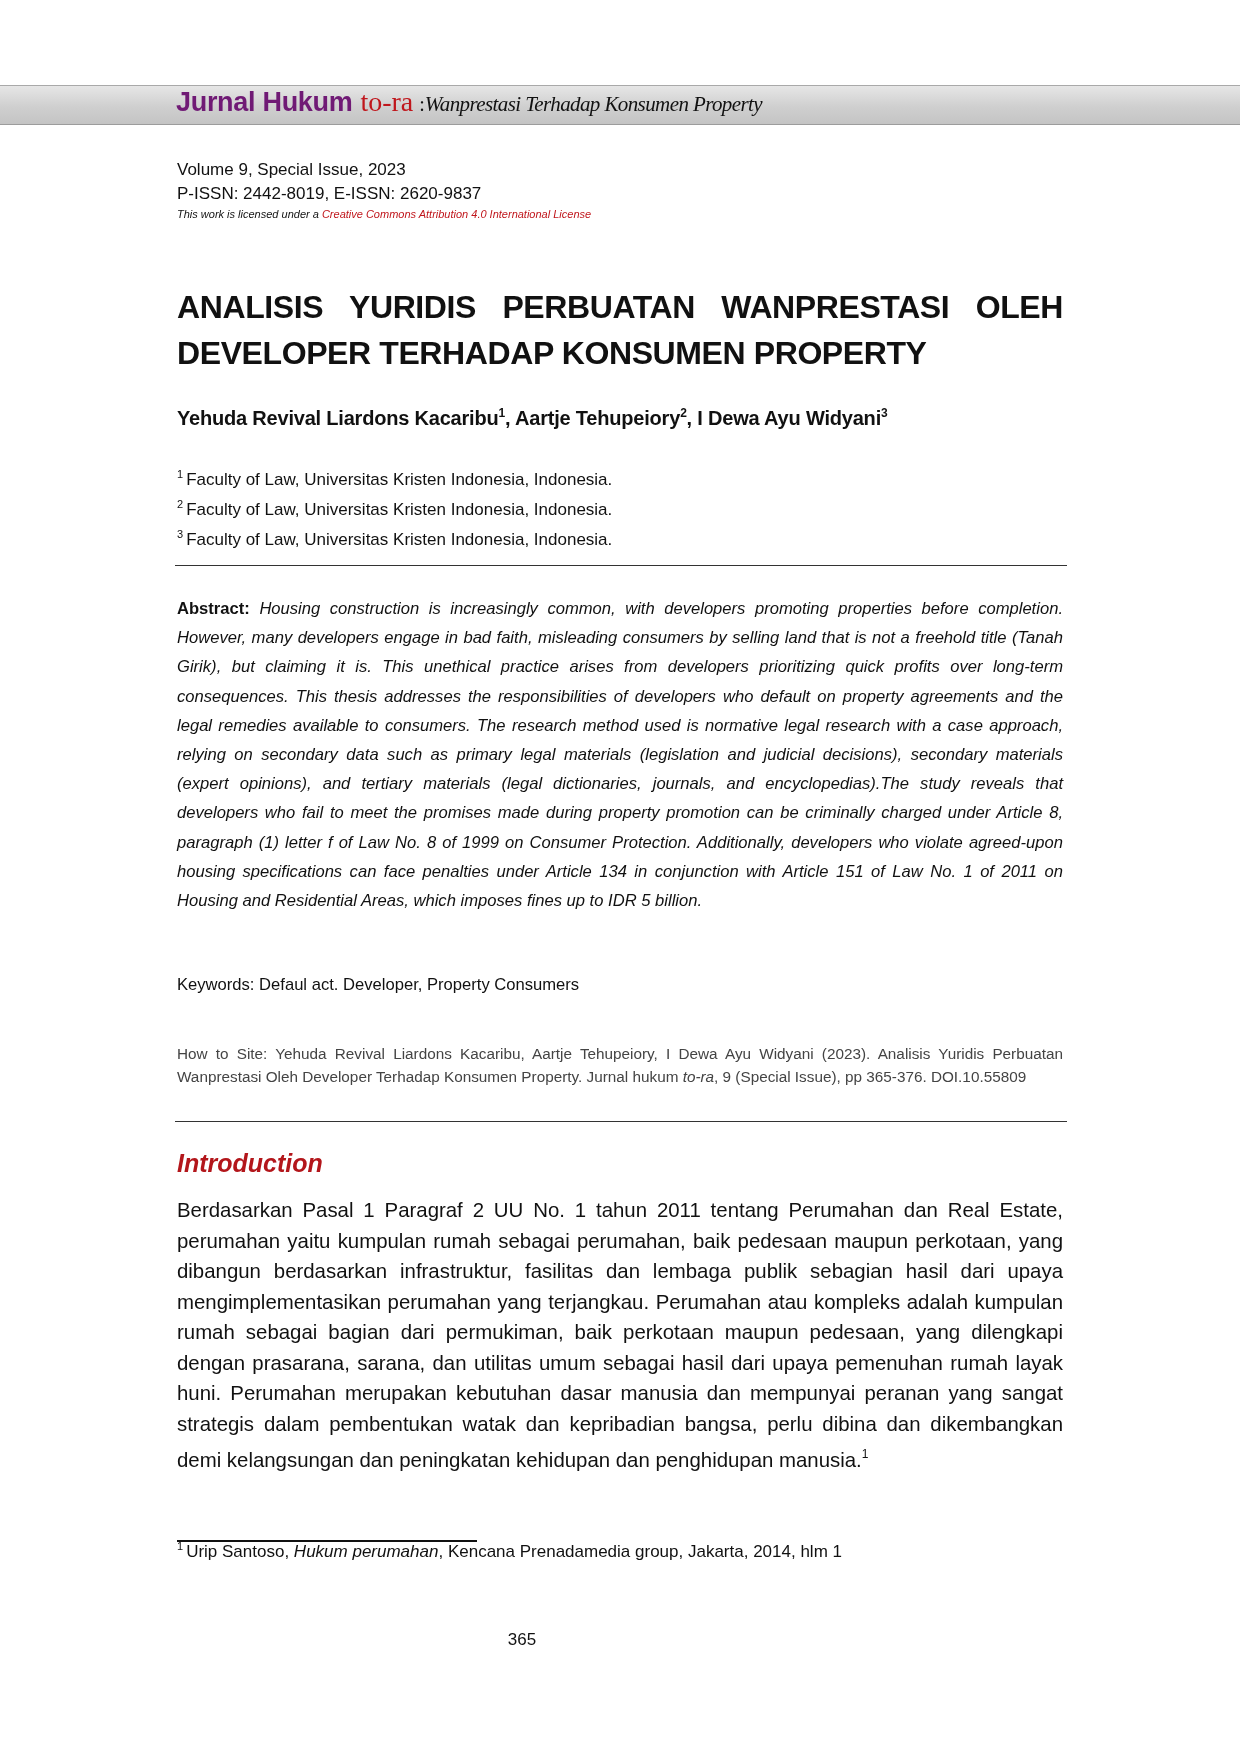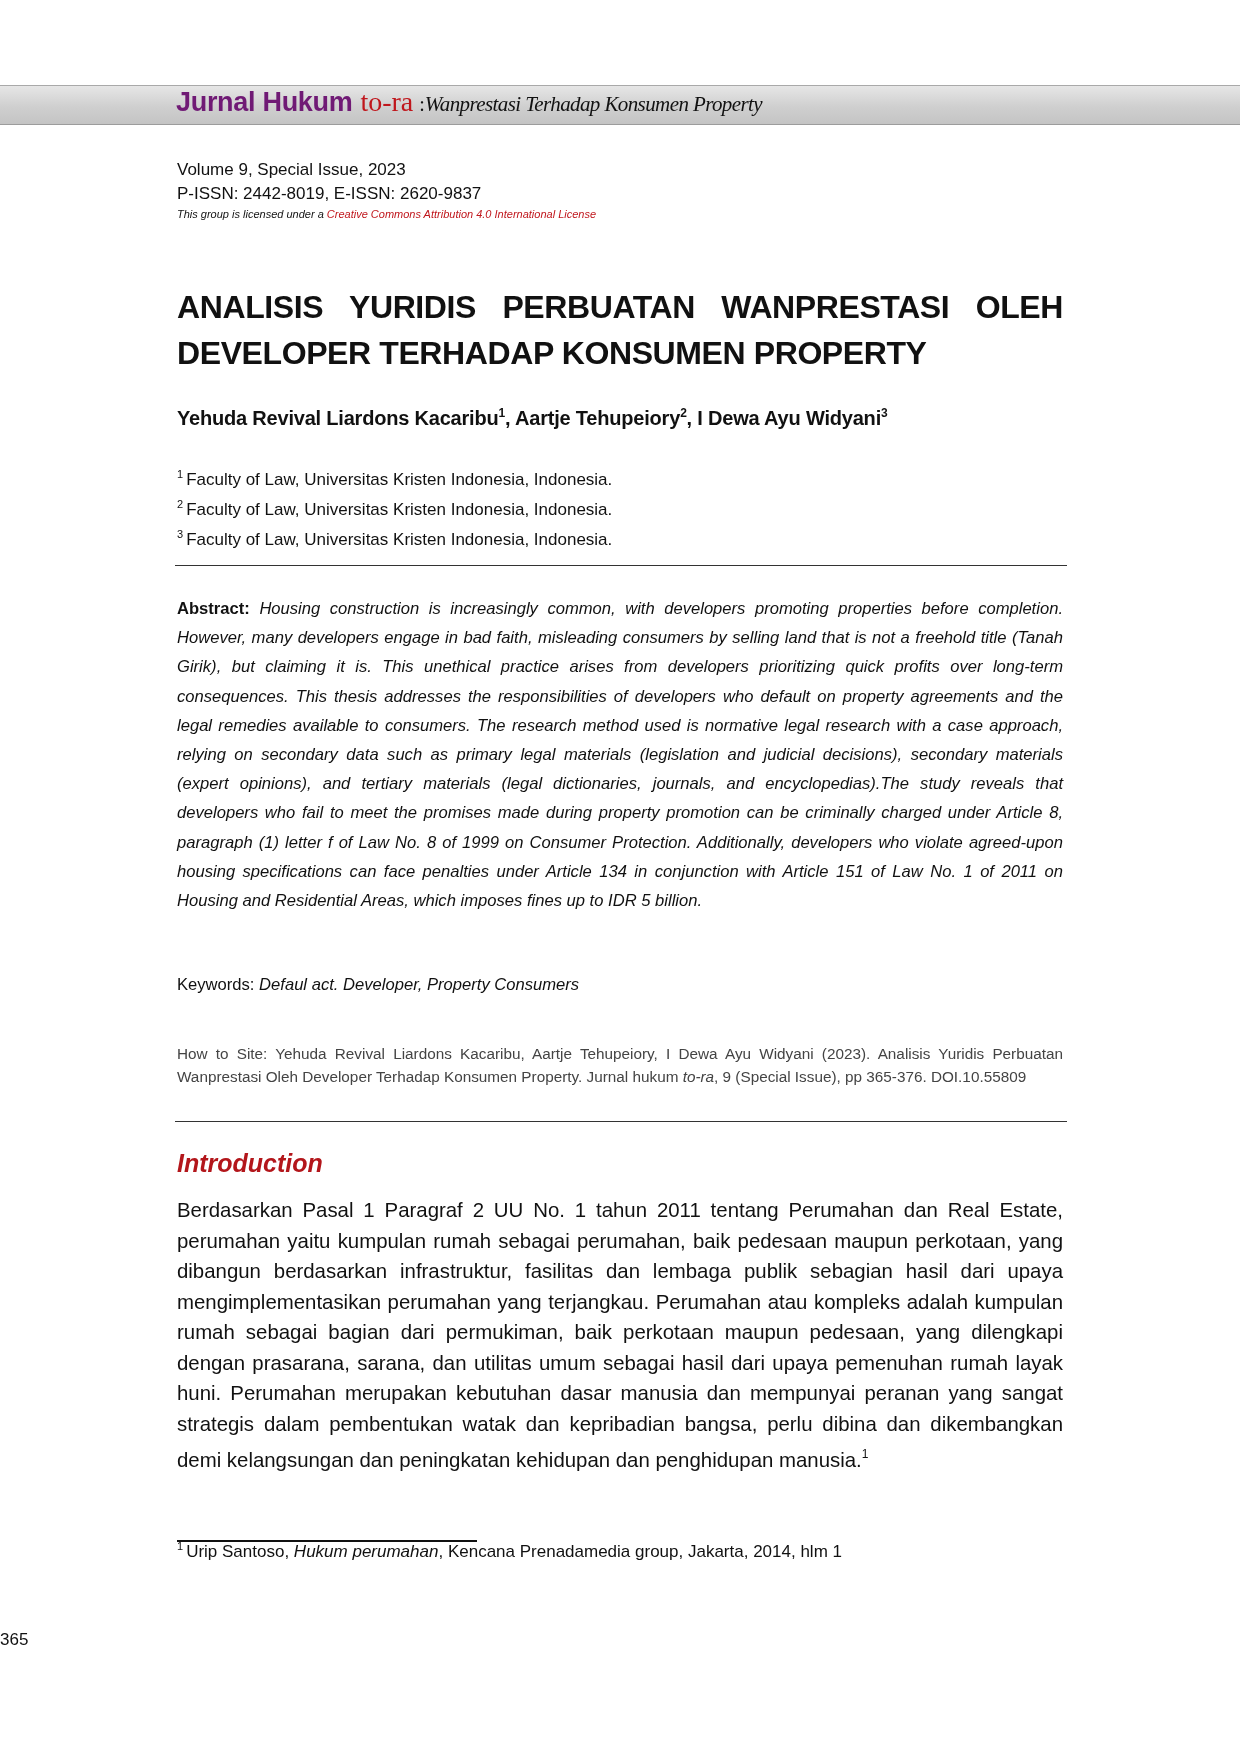--- a/index.html
+++ b/index.html
@@ -32,51 +32,51 @@
   .rule.r1 { top: 565px; }
   .rule.r2 { top: 1121px; }
 
   .abstract { position: absolute; left: 177px; top: 594px; width: 886px; font-size: 16.6px; line-height: 29.2px;
     text-align: justify; color: #111; }
   .abstract .lbl { font-weight: bold; }
   .abstract .txt { font-style: italic; }
 
   .keywords { position: absolute; left: 177px; top: 975px; font-size: 16.6px; color: #111; }
   .keywords .lbl { font-weight: normal; }
-  .keywords .txt { font-style: italic; }
+  .keywords .txt { }
 
   .howto { position: absolute; left: 177px; top: 1025px; width: 886px; font-size: 15.3px; line-height: 23px;
     text-align: justify; color: #444; margin-top: 17px; }
 
   .intro-heading { position: absolute; left: 177px; top: 1149px; font-weight: bold; font-size: 25px; color: #b3161b; font-style: italic; }
 
   .intro-body { position: absolute; left: 177px; top: 1195px; width: 886px; font-size: 20.4px; line-height: 30.5px;
     text-align: justify; color: #111; }
   .intro-body sup { font-size: 12px; vertical-align: 9px; }
 
   .fn-rule { position: absolute; left: 177px; top: 1540px; width: 300px; border-top: 2px solid #111; }
   .footnote { position: absolute; left: 177px; top: 1540px; font-size: 17px; color: #111; }
   .footnote sup { font-size: 11px; vertical-align: 7px; margin-right: 3px; }
   .footnote .it { font-style: italic; }
 
-  .page-num { position: absolute; left: 0; width: 1044px; top: 1630px; text-align: left; font-size: 17px; color: #111; }
+  .page-num { position: absolute; left: 0; width: 1044px; top: 1630px; text-align: center; font-size: 17px; color: #111; }
 </style>
 </head>
 <body>
 
 <div class="header-bar"></div>
 <div class="header-text">
   <span class="hdr-journal">Jurnal Hukum</span><span class="hdr-tora">to-ra</span><span class="hdr-sep">:</span><span class="hdr-sub">Wanprestasi Terhadap Konsumen Property</span>
 </div>
 
 <div class="meta">
   <div>Volume 9, Special Issue, 2023</div>
   <div>P-ISSN: 2442-8019, E-ISSN: 2620-9837</div>
   <div class="license">
-    <span>This group is licensed under a </span><span class="link">Creative Commons Attribution 4.0 International License</span>
+    <span>This work is licensed under a </span><span class="link">Creative Commons Attribution 4.0 International License</span>
   </div>
 </div>
 
 <div class="title">
   <span class="l1">ANALISIS YURIDIS PERBUATAN WANPRESTASI OLEH</span>
   <span>DEVELOPER TERHADAP KONSUMEN PROPERTY</span>
 </div>
 
 <div class="authors">
   <span>Yehuda Revival Liardons Kacaribu</span><sup>1</sup><span>, </span><span>Aartje Tehupeiory</span><sup>2</sup><span>, </span><span>I Dewa Ayu Widyani</span><sup>3</sup>

